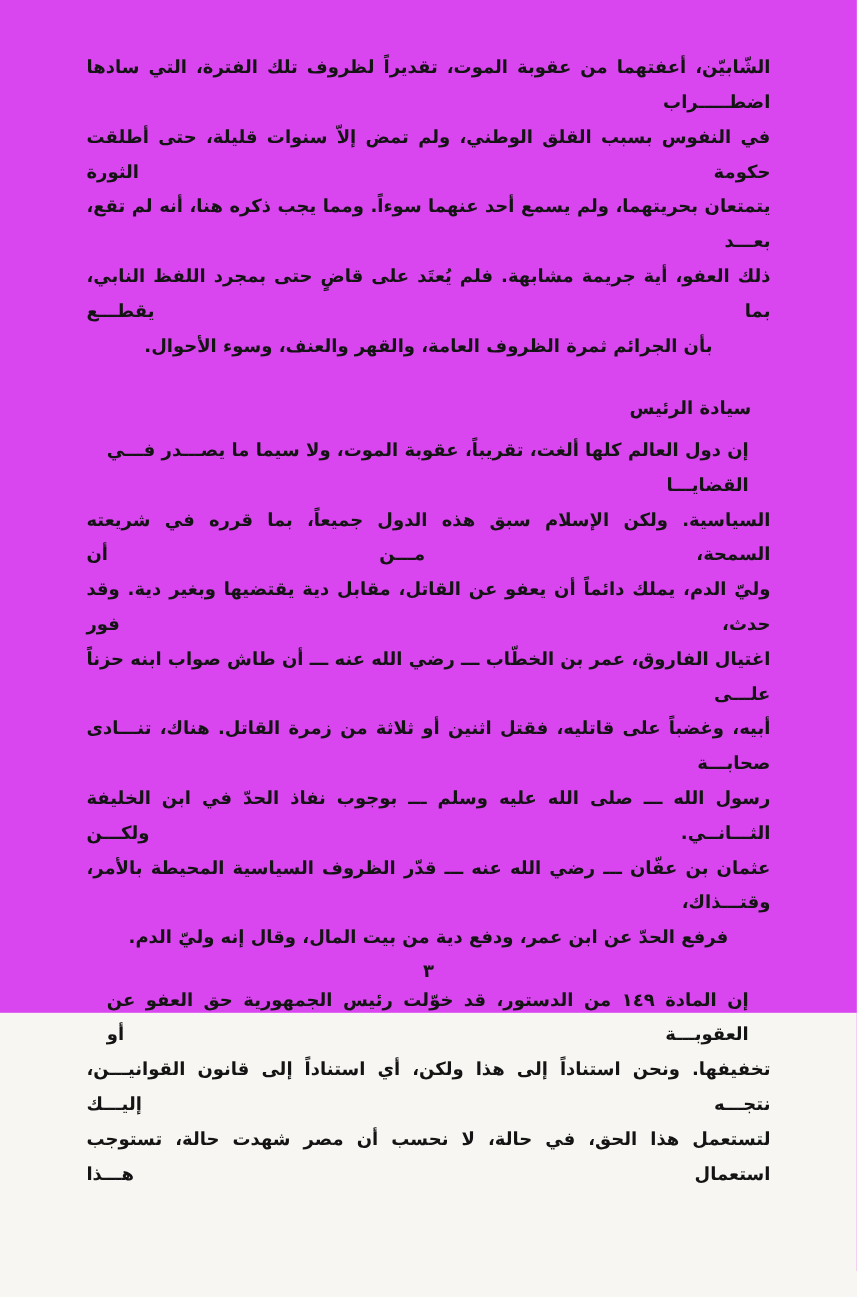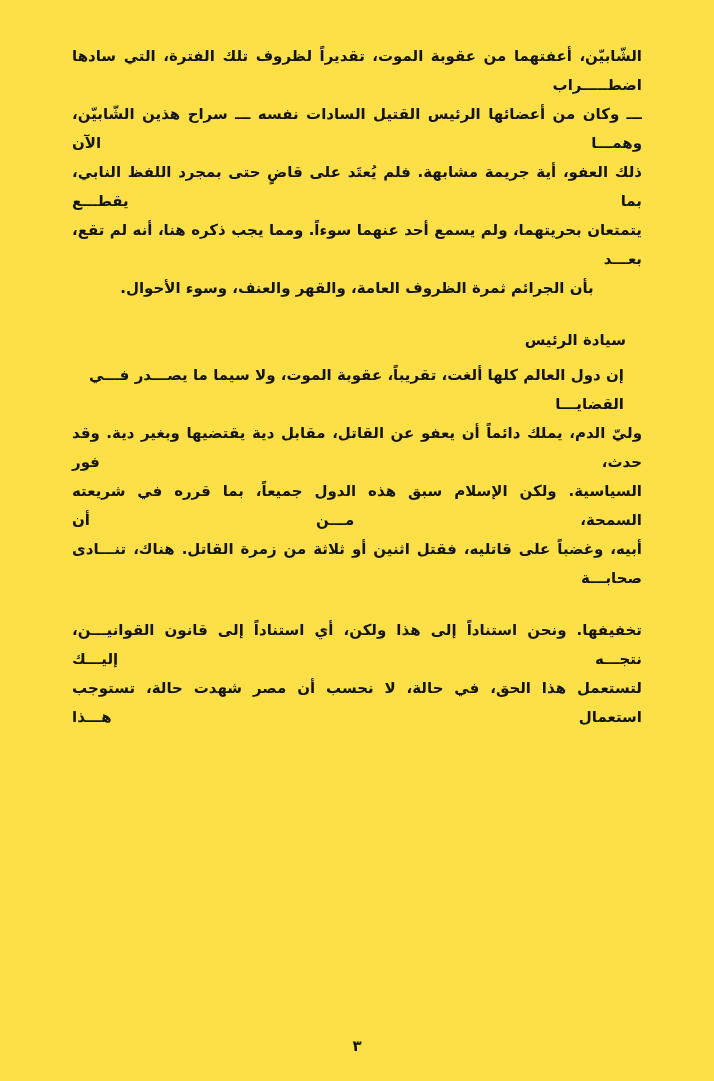--- a/index.html
+++ b/index.html
@@ -6,22 +6,22 @@
   body {
     width: 714px;
     height: 1081px;
     background: #f7f6f3;
     font-family: "DejaVu Sans", sans-serif;
     overflow: hidden;
   }
   .page {
     position: relative;
     width: 714px;
-    height: 1081px;
-    background: #fde047;
+    height: 844px;
+    background: #d946ef;
     box-sizing: border-box;
     direction: rtl;
   }
   .text-block {
     position: absolute;
     top: 42px;
     right: 72px;
     left: 72px;
     color: #141414;
     font-weight: bold;
@@ -58,31 +58,36 @@
     color: #141414;
   }
 </style>
 </head>
 <body>
 
 <div class="page">
   <div class="text-block">
       <div class="para">
         <div class="line">الشّابيّن، أعفتهما من عقوبة الموت، تقديراً لظروف تلك الفترة، التي سادها اضطـــــراب</div>
-        <div class="line">ـــ وكان من أعضائها الرئيس القتيل السادات نفسه ـــ سراح هذين الشّابيّن، وهمـــا الآن</div>
+        <div class="line">في النفوس بسبب القلق الوطني، ولم تمض إلاّ سنوات قليلة، حتى أطلقت حكومة الثورة</div>
+        <div class="line">يتمتعان بحريتهما، ولم يسمع أحد عنهما سوءاً. ومما يجب ذكره هنا، أنه لم تقع، بعـــد</div>
         <div class="line">ذلك العفو، أية جريمة مشابهة. فلم يُعتَد على قاضٍ حتى بمجرد اللفظ النابي، بما يقطـــع</div>
-        <div class="line">يتمتعان بحريتهما، ولم يسمع أحد عنهما سوءاً. ومما يجب ذكره هنا، أنه لم تقع، بعـــد</div>
         <div class="line line-last">بأن الجرائم ثمرة الظروف العامة، والقهر والعنف، وسوء الأحوال.</div>
       </div>
       <div class="heading">سيادة الرئيس</div>
       <div class="para">
         <div class="line line-first-indent">إن دول العالم كلها ألغت، تقريباً، عقوبة الموت، ولا سيما ما يصـــدر فـــي القضايـــا</div>
+        <div class="line">السياسية. ولكن الإسلام سبق هذه الدول جميعاً، بما قرره في شريعته السمحة، مـــن أن</div>
         <div class="line">وليّ الدم، يملك دائماً أن يعفو عن القاتل، مقابل دية يقتضيها وبغير دية. وقد حدث، فور</div>
-        <div class="line">السياسية. ولكن الإسلام سبق هذه الدول جميعاً، بما قرره في شريعته السمحة، مـــن أن</div>
+        <div class="line">اغتيال الفاروق، عمر بن الخطّاب ـــ رضي الله عنه ـــ أن طاش صواب ابنه حزناً علـــى</div>
         <div class="line">أبيه، وغضباً على قاتليه، فقتل اثنين أو ثلاثة من زمرة القاتل. هناك، تنـــادى صحابـــة</div>
+        <div class="line">رسول الله ـــ صلى الله عليه وسلم ـــ بوجوب نفاذ الحدّ في ابن الخليفة الثـــانــي. ولكـــن</div>
+        <div class="line">عثمان بن عفّان ـــ رضي الله عنه ـــ قدّر الظروف السياسية المحيطة بالأمر، وقتـــذاك،</div>
+        <div class="line line-last">فرفع الحدّ عن ابن عمر، ودفع دية من بيت المال، وقال إنه وليّ الدم.</div>
       </div>
       <div class="para">
+        <div class="line line-first-indent">إن المادة ١٤٩ من الدستور، قد خوّلت رئيس الجمهورية حق العفو عن العقوبـــة أو</div>
         <div class="line">تخفيفها. ونحن استناداً إلى هذا ولكن، أي استناداً إلى قانون القوانيـــن، نتجـــه إليـــك</div>
         <div class="line">لتستعمل هذا الحق، في حالة، لا نحسب أن مصر شهدت حالة، تستوجب استعمال هـــذا</div>
       </div>
     </div>
   <div class="page-number">٣</div>
 </div>
 
 </body></html>

